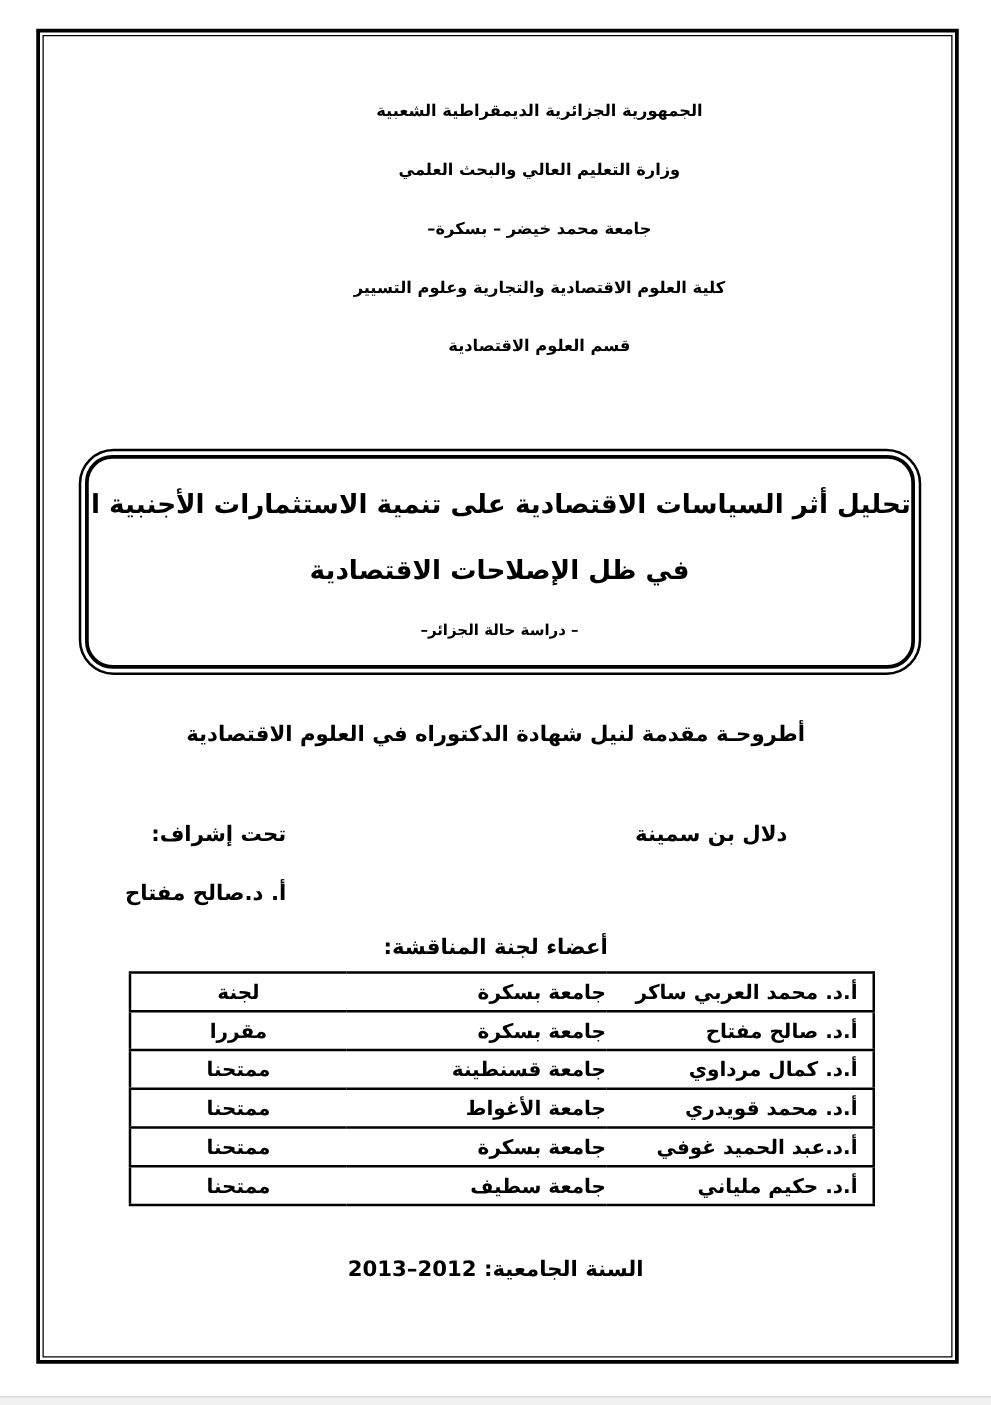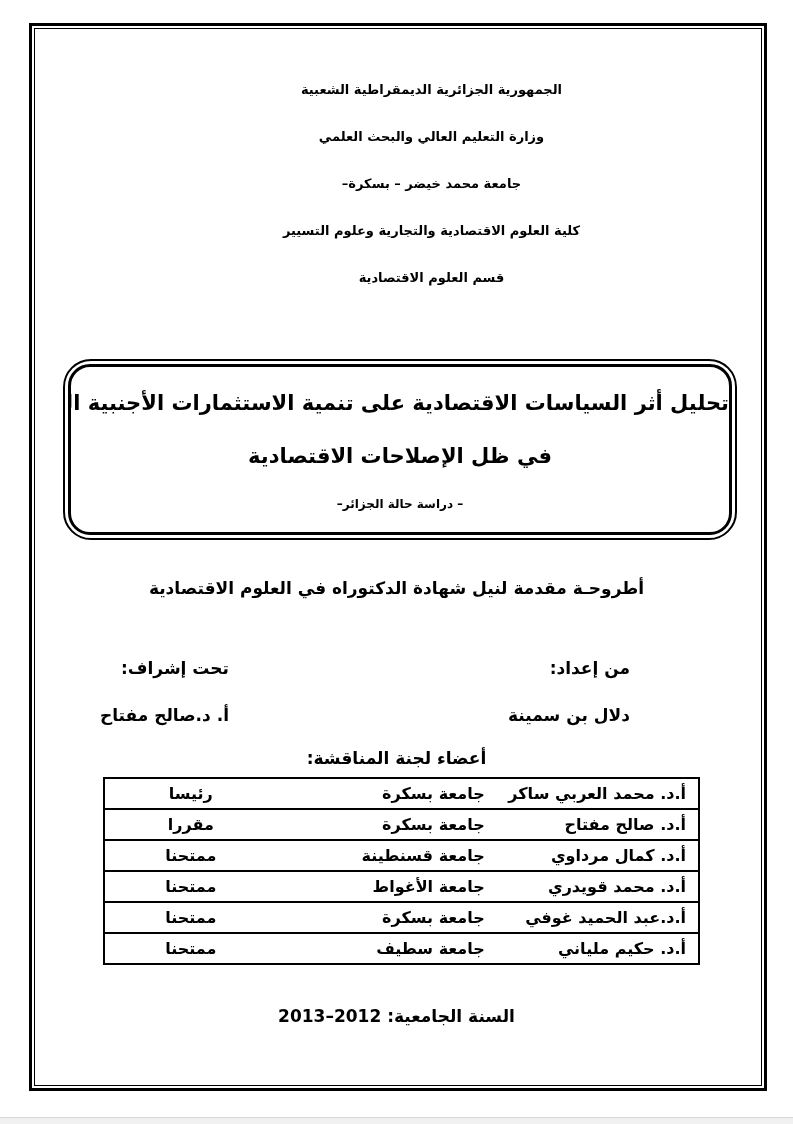--- a/index.html
+++ b/index.html
@@ -110,37 +110,36 @@
     <div class="t1">تحليل أثر السياسات الاقتصادية على تنمية الاستثمارات الأجنبية المباشرة</div>
     <div class="t2">في ظل الإصلاحات الاقتصادية</div>
     <div class="t3">– دراسة حالة الجزائر–</div>
   </div>
 </div>
 
 <div class="degree-note">أطروحـة مقدمة لنيل شهادة الدكتوراه في العلوم الاقتصادية</div>
 
 <div class="byline">
   <div class="by-col by-author">
-    <div>من إعداد:</div>
     <div>دلال بن سمينة</div>
   </div>
   <div class="by-col by-supervisor">
     <div>تحت إشراف:</div>
     <div>أ. د.صالح مفتاح</div>
   </div>
 </div>
 
 <div class="committee-heading">أعضاء لجنة المناقشة:</div>
 
 <table class="committee-table">
   <tbody>
     <tr>
       <td class="c-name">أ.د. محمد العربي ساكر</td>
       <td class="c-univ">جامعة بسكرة</td>
-      <td class="c-role">رئيسا</td>
+      <td class="c-role">لجنة</td>
     </tr>
     <tr>
       <td class="c-name">أ.د. صالح مفتاح</td>
       <td class="c-univ">جامعة بسكرة</td>
       <td class="c-role">مقررا</td>
     </tr>
     <tr>
       <td class="c-name">أ.د. كمال مرداوي</td>
       <td class="c-univ">جامعة قسنطينة</td>
       <td class="c-role">ممتحنا</td>

